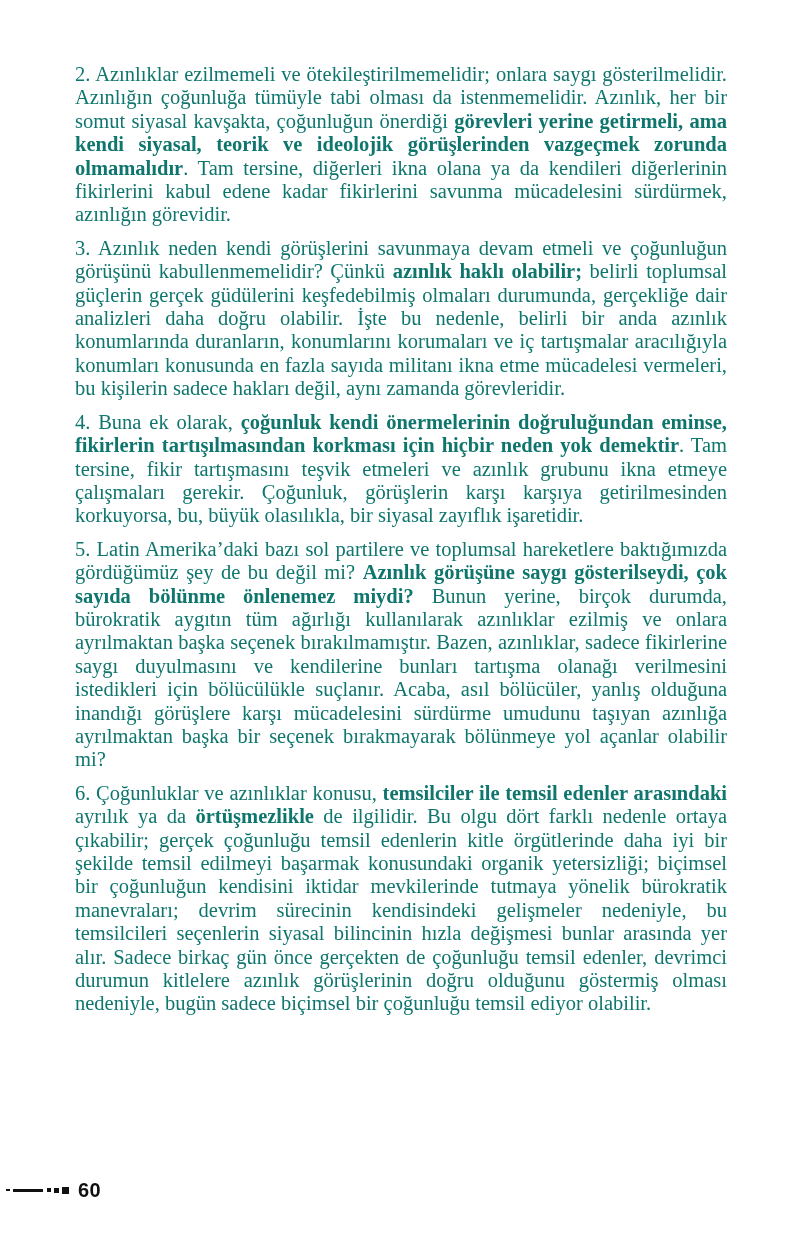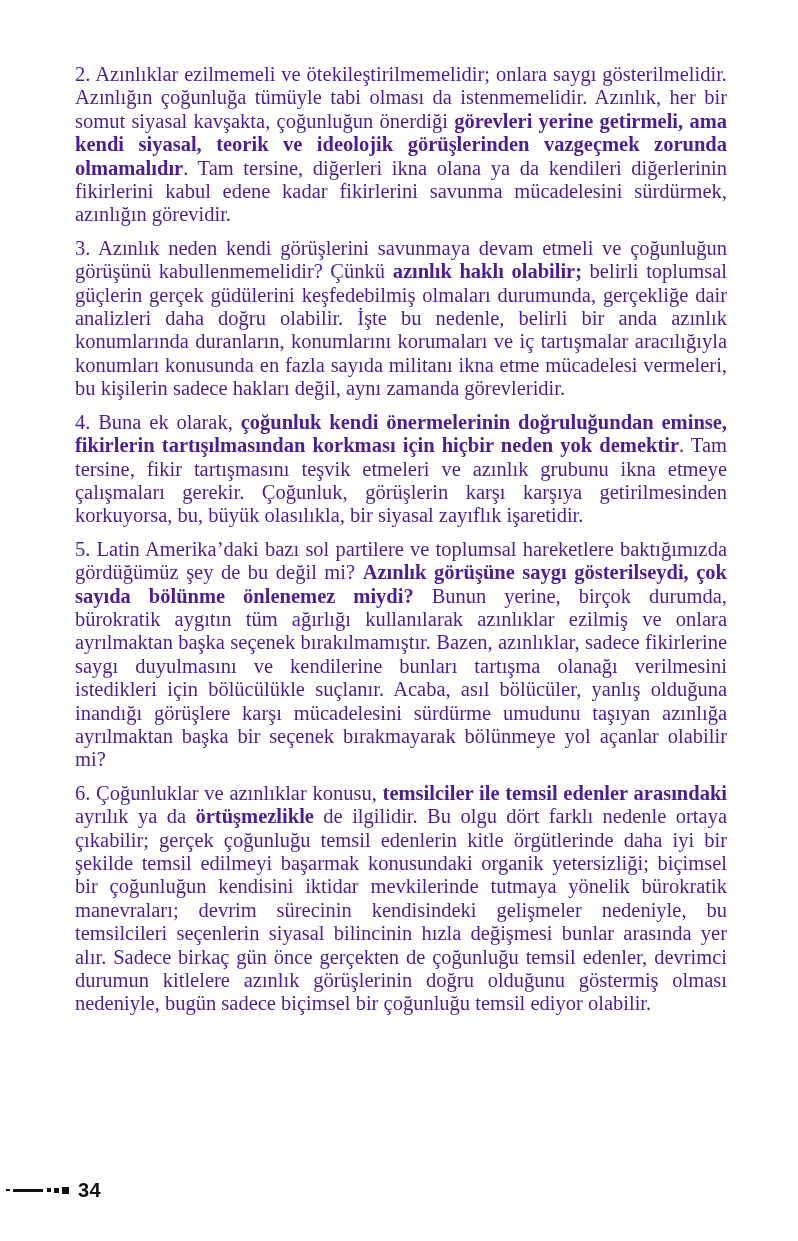--- a/index.html
+++ b/index.html
@@ -15,21 +15,21 @@
     overflow: hidden;
   }
   .text-block {
     position: absolute;
     left: 75px;
     top: 63px;
     width: 652px;
     font-family: "Liberation Serif", "DejaVu Serif", serif;
     font-size: 20.5px;
     line-height: 23.4px;
-    color: #4c1d95;
+    color: #0f766e;
     text-align: justify;
     hyphens: auto;
     -webkit-hyphens: auto;
   }
   .text-block p {
     margin: 0 0 10px 0;
     padding: 0;
   }
   .text-block b {
     font-weight: bold;
@@ -82,16 +82,16 @@
       <p><span>5. Latin Amerika’daki bazı sol partilere ve toplumsal hareketlere baktığımızda gördüğümüz şey de bu değil mi? </span><b>Azınlık görüşüne saygı gösterilseydi, çok sayıda bölünme önlenemez miydi?</b><span> Bunun yerine, birçok durumda, bürokratik aygıtın tüm ağırlığı kullanılarak azınlıklar ezilmiş ve onlara ayrılmaktan başka seçenek bırakılmamıştır. Bazen, azınlıklar, sadece fikirlerine saygı duyulmasını ve kendilerine bunları tartışma olanağı verilmesini istedikleri için bölücülükle suçlanır. Acaba, asıl bölücüler, yanlış olduğuna inandığı görüşlere karşı mücadelesini sürdürme umudunu taşıyan azınlığa ayrılmaktan başka bir seçenek bırakmayarak bölünmeye yol açanlar olabilir mi?</span></p>
       <p><span>6. Çoğunluklar ve azınlıklar konusu, </span><b>temsilciler ile temsil edenler arasındaki</b><span> ayrılık ya da </span><b>örtüşmezlikle</b><span> de ilgilidir. Bu olgu dört farklı nedenle ortaya çıkabilir; gerçek çoğunluğu temsil edenlerin kitle örgütlerinde daha iyi bir şekilde temsil edilmeyi başarmak konusundaki organik yetersizliği; biçimsel bir çoğunluğun kendisini iktidar mevkilerinde tutmaya yönelik bürokratik manevraları; devrim sürecinin kendisindeki gelişmeler nedeniyle, bu temsilcileri seçenlerin siyasal bilincinin hızla değişmesi bunlar arasında yer alır. Sadece birkaç gün önce gerçekten de çoğunluğu temsil edenler, devrimci durumun kitlelere azınlık görüşlerinin doğru olduğunu göstermiş olması nedeniyle, bugün sadece biçimsel bir çoğunluğu temsil ediyor olabilir.</span></p>
     </main>
 
   <footer class="footer">
     <span class="f-tick"></span>
     <span class="f-rule"></span>
     <span class="f-sq s1"></span>
     <span class="f-sq s2"></span>
     <span class="f-sq s3"></span>
-    <span class="f-num">34</span>
+    <span class="f-num">60</span>
   </footer>
 
 </div>
 
 </body></html>

